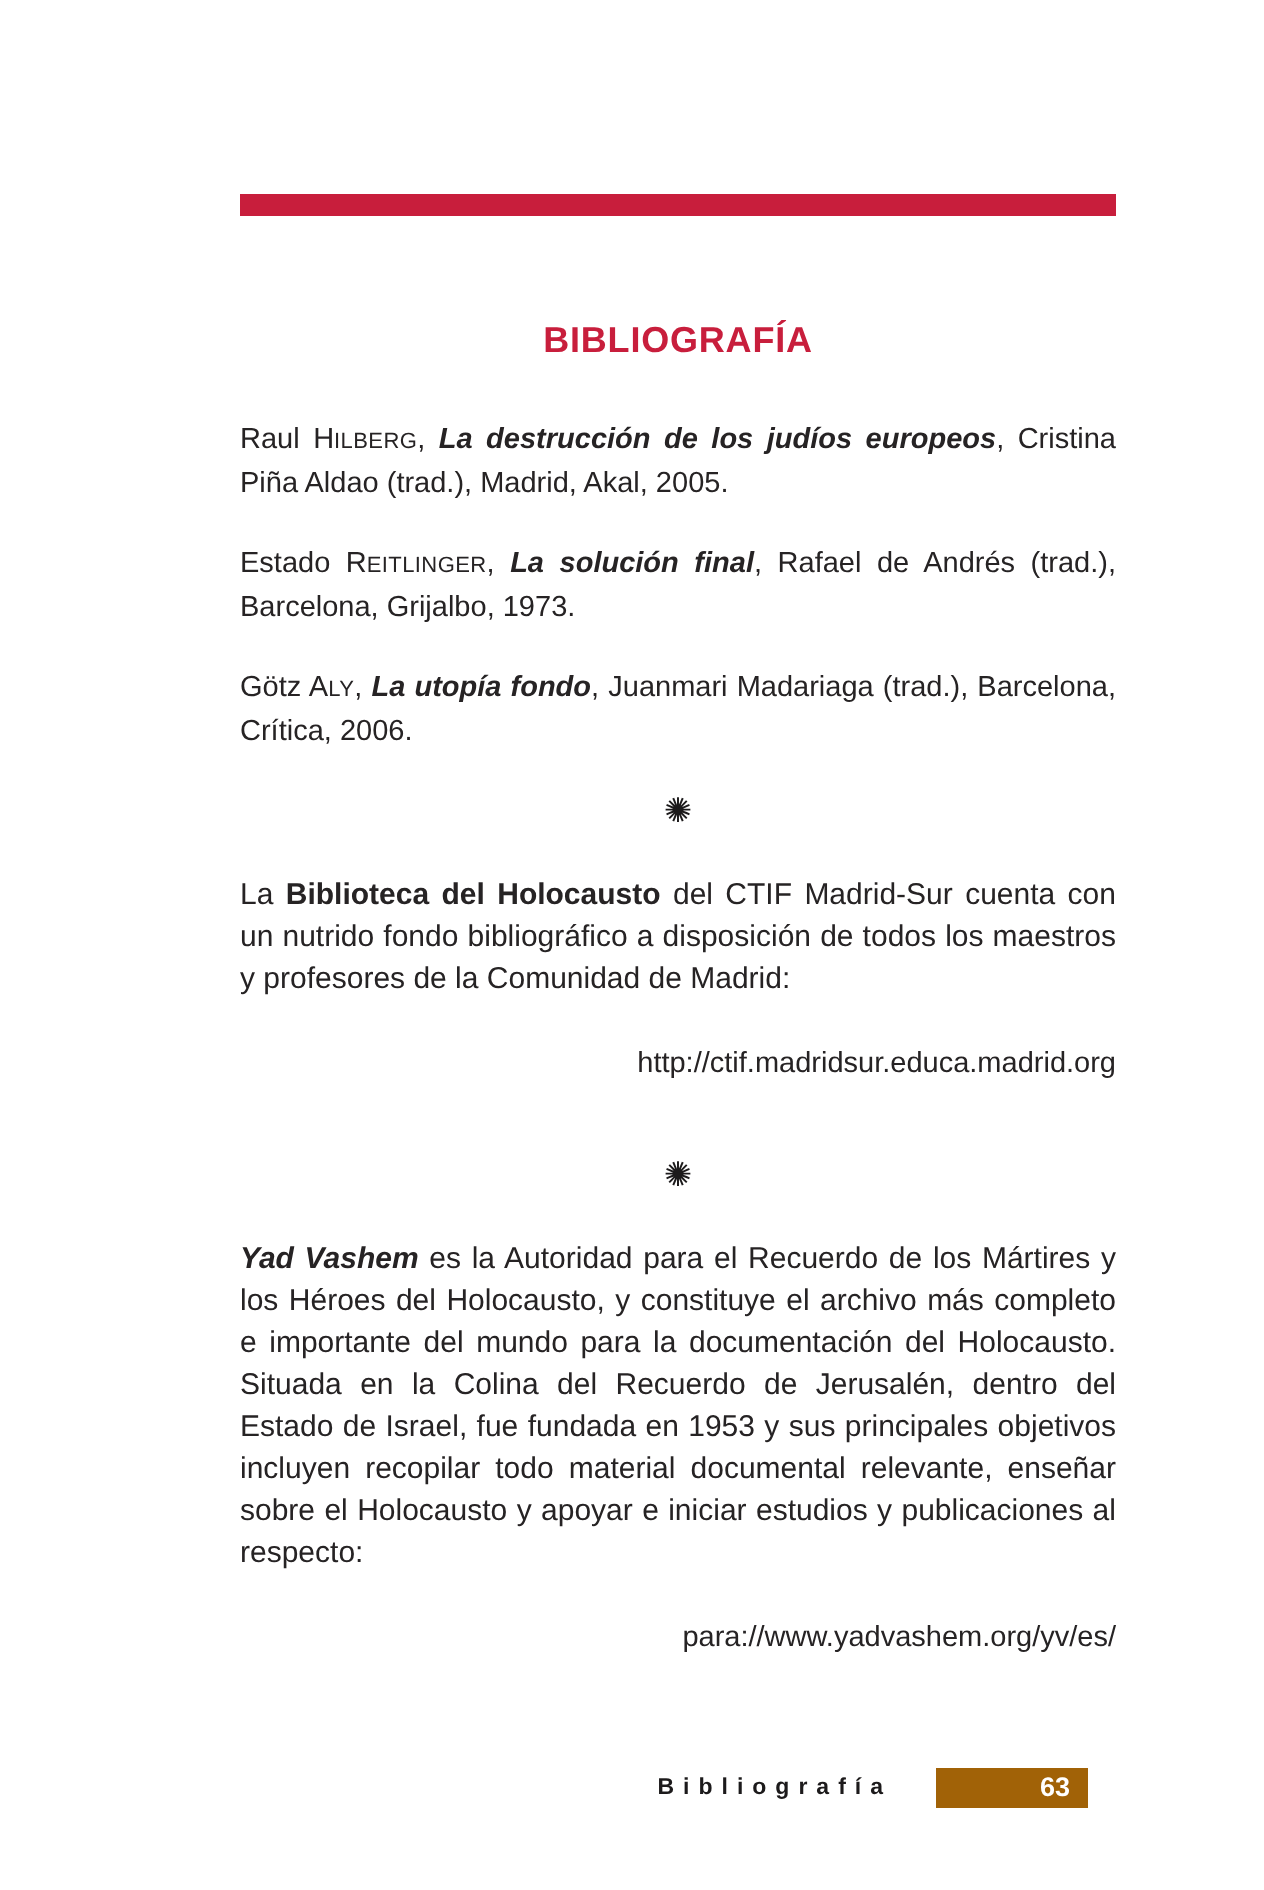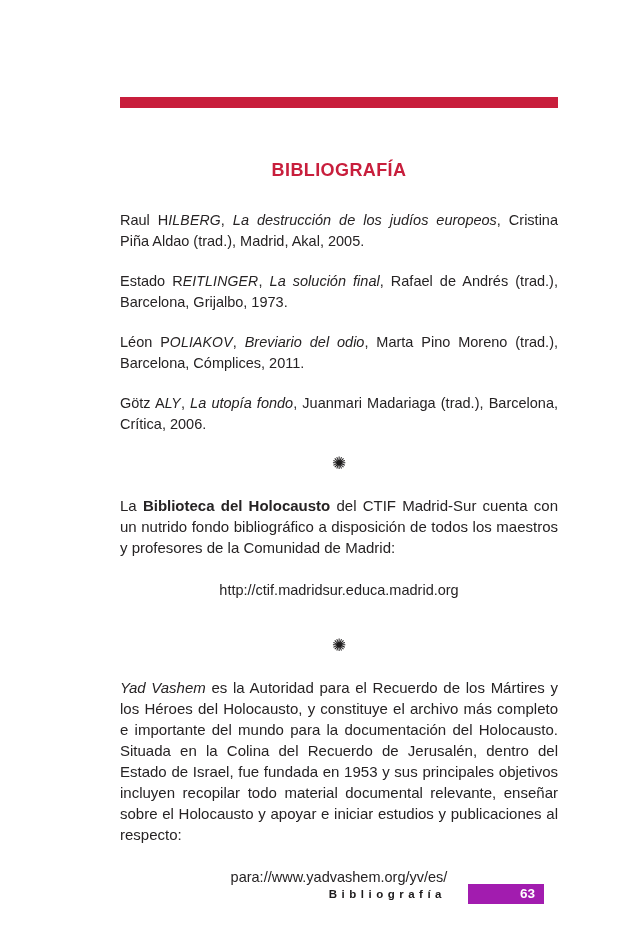--- a/index.html
+++ b/index.html
@@ -31,61 +31,61 @@
     font-weight: bold;
     letter-spacing: 0.4px;
   }
   .entries { margin-top: 29px; }
   .entry {
     margin: 0 0 19px 0;
     font-size: 14.5px;
     line-height: 21px;
     text-align: justify;
   }
-  .sc { font-size: 14px; letter-spacing: 0.2px; font-style: italic; }
-  .bi { font-weight: normal; font-style: italic; margin-top: 37px; }
+  .sc { font-size: 11px; letter-spacing: 0.2px; }
+  .bi { font-weight: bold; font-style: italic; margin-top: 37px; }
   .b  { font-weight: bold; }
   .star {
     margin-top: 17px;
     text-align: center;
     font-size: 17px;
     line-height: 20px;
     color: #1c1a1b;
   }
   .note {
     margin: 21px 0 0 0;
     font-size: 15px;
     line-height: 21px;
     text-align: justify;
   }
   .url {
     margin: 22px 0 0 0;
     font-size: 14.5px;
     line-height: 21px;
-    text-align: center;
+    text-align: right;
   }
   .star2 { margin-top: 35px; }
   .footer {
     position: absolute;
     top: 884px;
     right: 72px;
     display: flex;
     align-items: center;
   }
   .footer-label {
     font-size: 11.5px;
     font-weight: bold;
     letter-spacing: 4.5px;
     color: #1c1a1b;
     margin-right: 22px;
   }
   .page-number-box {
     width: 67px;
     height: 20px;
-    background: #a21caf;
+    background: #a16207;
     color: #ffffff;
     font-size: 13.5px;
     font-weight: bold;
     line-height: 20px;
     text-align: right;
     padding-right: 9px;
   }
 </style>
 </head>
 <body>
@@ -97,21 +97,20 @@
 
     <h1 class="doc-title">BIBLIOGRAFÍA</h1>
 
     <div class="entries">
 
       <p class="entry"><span>Raul H</span><span class="sc">ILBERG</span><span>, </span><span class="bi">La destrucción de los judíos europeos</span><span>, Cristina Piña Aldao (trad.), Madrid, Akal, 2005.</span></p>
 
 
       <p class="entry"><span>Estado R</span><span class="sc">EITLINGER</span><span>, </span><span class="bi">La solución final</span><span>, Rafael de Andrés (trad.), Barcelona, Grijalbo, 1973.</span></p>
 
-      <p class="entry"><span>Léon P</span><span class="sc">OLIAKOV</span><span>, </span><span class="bi">Breviario del odio</span><span>, Marta Pino Moreno (trad.), Barcelona, Cómplices, 2011.</span></p>
 
       <p class="entry"><span>Götz A</span><span class="sc">LY</span><span>, </span><span class="bi">La utopía fondo</span><span>, Juanmari Madariaga (trad.), Barcelona, Crítica, 2006.</span></p>
 
     </div>
 
     <div class="star">✺</div>
 
     <p class="note"><span>La </span><span class="b">Biblioteca del Holocausto</span><span> del CTIF Madrid-Sur cuenta con un nutrido fondo bibliográfico a disposición de todos los maestros y profesores de la Comunidad de Madrid:</span></p>
 
     <p class="url">http://ctif.madridsur.educa.madrid.org</p>

